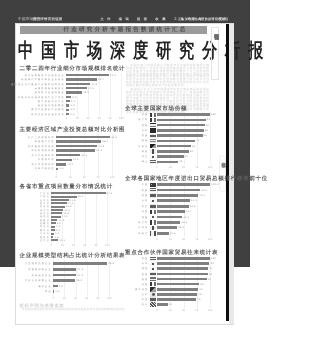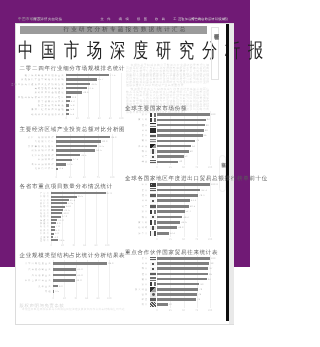--- a/index.html
+++ b/index.html
@@ -1,18 +1,18 @@
 <!DOCTYPE html>
 <html><head>
 <meta charset="utf-8">
 <style>
   html,body{margin:0;padding:0;background:#ffffff;}
   body{width:250px;height:347px;overflow:hidden;
        font-family:"DejaVu Sans","Liberation Sans",sans-serif;}
-  .root{position:absolute;left:0;top:0;width:250px;height:267px;background:#701a75;}
+  .root{position:absolute;left:0;top:0;width:250px;height:267px;background:#404040;font-weight:bold;}
 
   
   .chrome{position:absolute;left:0;top:17px;width:250px;height:5px;}
   .chrome div{position:absolute;top:0;white-space:nowrap;}
   .tabtxt{left:18px;font-size:3.6px;line-height:4px;color:#a8a8a8;letter-spacing:.35px;}
   .urltxt{left:33px;font-size:3.4px;line-height:4px;color:#cfcfcf;letter-spacing:.3px;}
   .menu{left:100.5px;font-size:3.2px;line-height:4px;color:#d5d5d5;letter-spacing:3.6px;}
   .status{left:178px;font-size:3.2px;line-height:4px;color:#d0d0d0;letter-spacing:.15px;}
   .statusr{left:219px;font-size:3.2px;line-height:4px;color:#d8d8d8;}
 

